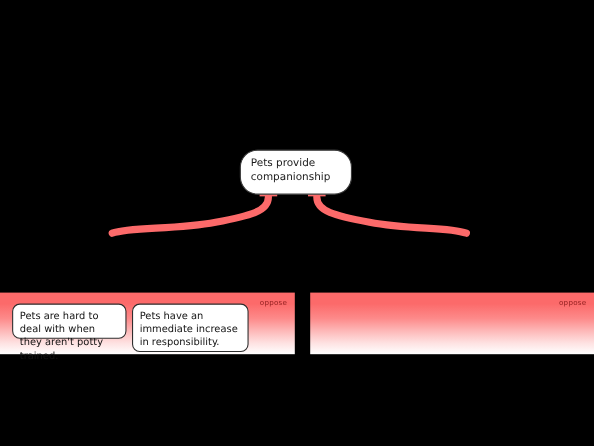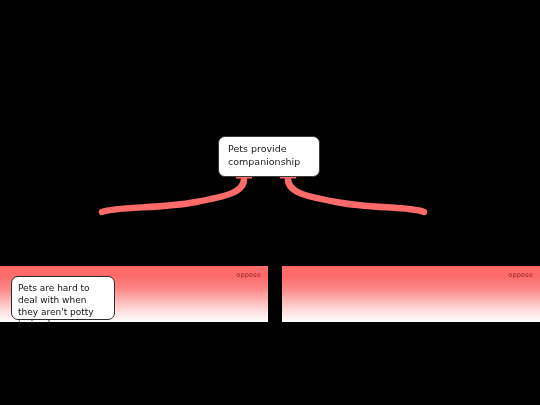--- a/index.html
+++ b/index.html
@@ -37,20 +37,21 @@
     color: #1a1a1a;
     font-size: 9.5px;
     line-height: 12.5px;
     padding: 6px 8px 6px 9px;
   }
   #root-claim {
     left: 218px;
     top: 136px;
     width: 102px;
     height: 41px;
+    border-radius: 16px;
   }
 
   
   .group-band {
     position: absolute;
     top: 222px;
     height: 56px;
     background: linear-gradient(to bottom,
                 #fc6a6a 0%,
                 #fc6a6a 18%,
@@ -80,21 +81,21 @@
     top: 10px;
     background: #ffffff;
     border: 1px solid #2e2e2e;
     border-radius: 7px;
     box-sizing: border-box;
     color: #121212;
     font-size: 9px;
     line-height: 12px;
     padding: 5px 5px 4px 6px;
   }
-  .card-w1 { left: 11px;  width: 104px; height: 44px; }
+  .card-w1 { left: 11px;  width: 104px; height: 32px; }
   .card-w2 { left: 120px; width: 106px; height: 44px; }
   .card-w3 { left: 6px;   width: 104px; height: 44px; }
   .card-w4 { left: 114px; width: 110px; height: 44px; }
 </style>
 </head>
 <body>
 
 <div id="canvas">
 
   <svg id="connectors" viewBox="0 0 540 405" width="540" height="405">
@@ -116,20 +117,23 @@
     <div>Pets provide companionship</div>
   </div>
 
   <div class="group-band" id="group-left">
     <span class="group-label">oppose</span>
 
     <div class="reason-card card-w1">
       <span>Pets are hard to deal with when they aren't potty trained.</span>
     </div>
 
+    <div class="reason-card card-w2">
+      <span>Pets have an immediate increase in responsibility.</span>
+    </div>
   </div>
 
   <div class="group-band" id="group-right">
     <span class="group-label">oppose</span>
 
 
   </div>
 
 </div>
 

